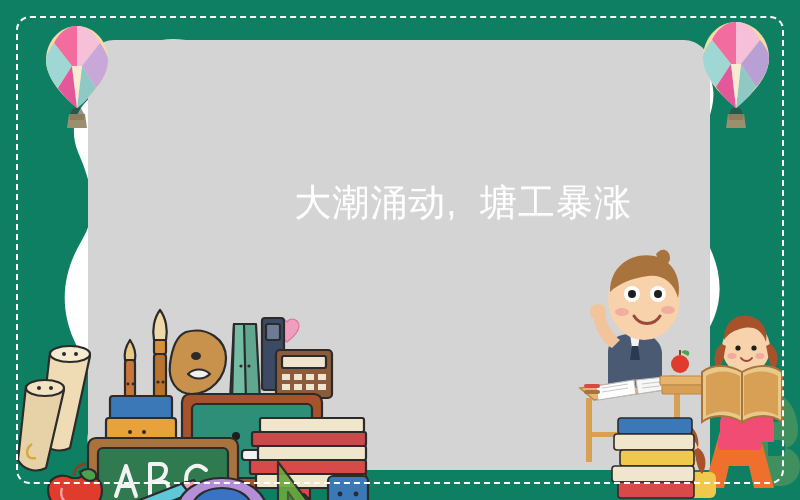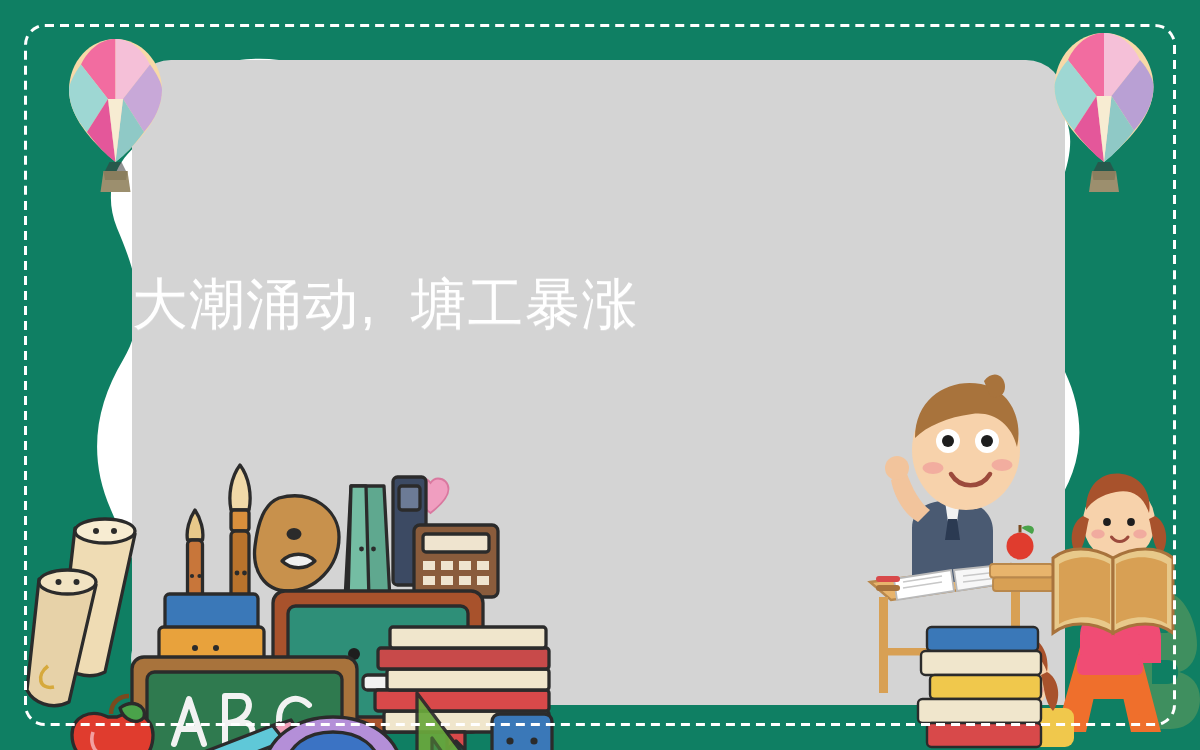--- a/index.html
+++ b/index.html
@@ -53,21 +53,21 @@
     z-index: 2;
   }
 
   
   .headline {
     position: absolute;
     left: 88px;
     top: 178px;
     width: 544px;
     z-index: 3;
-    text-align: left;
+    text-align: right;
     color: #ffffff;
     font-size: 37px;
     line-height: 50px;
     letter-spacing: 1px;
     white-space: pre;
     text-shadow: 0 1px 0 rgba(255,255,255,0.25);
   }
 
   
   .balloon { position: absolute; z-index: 3; }

